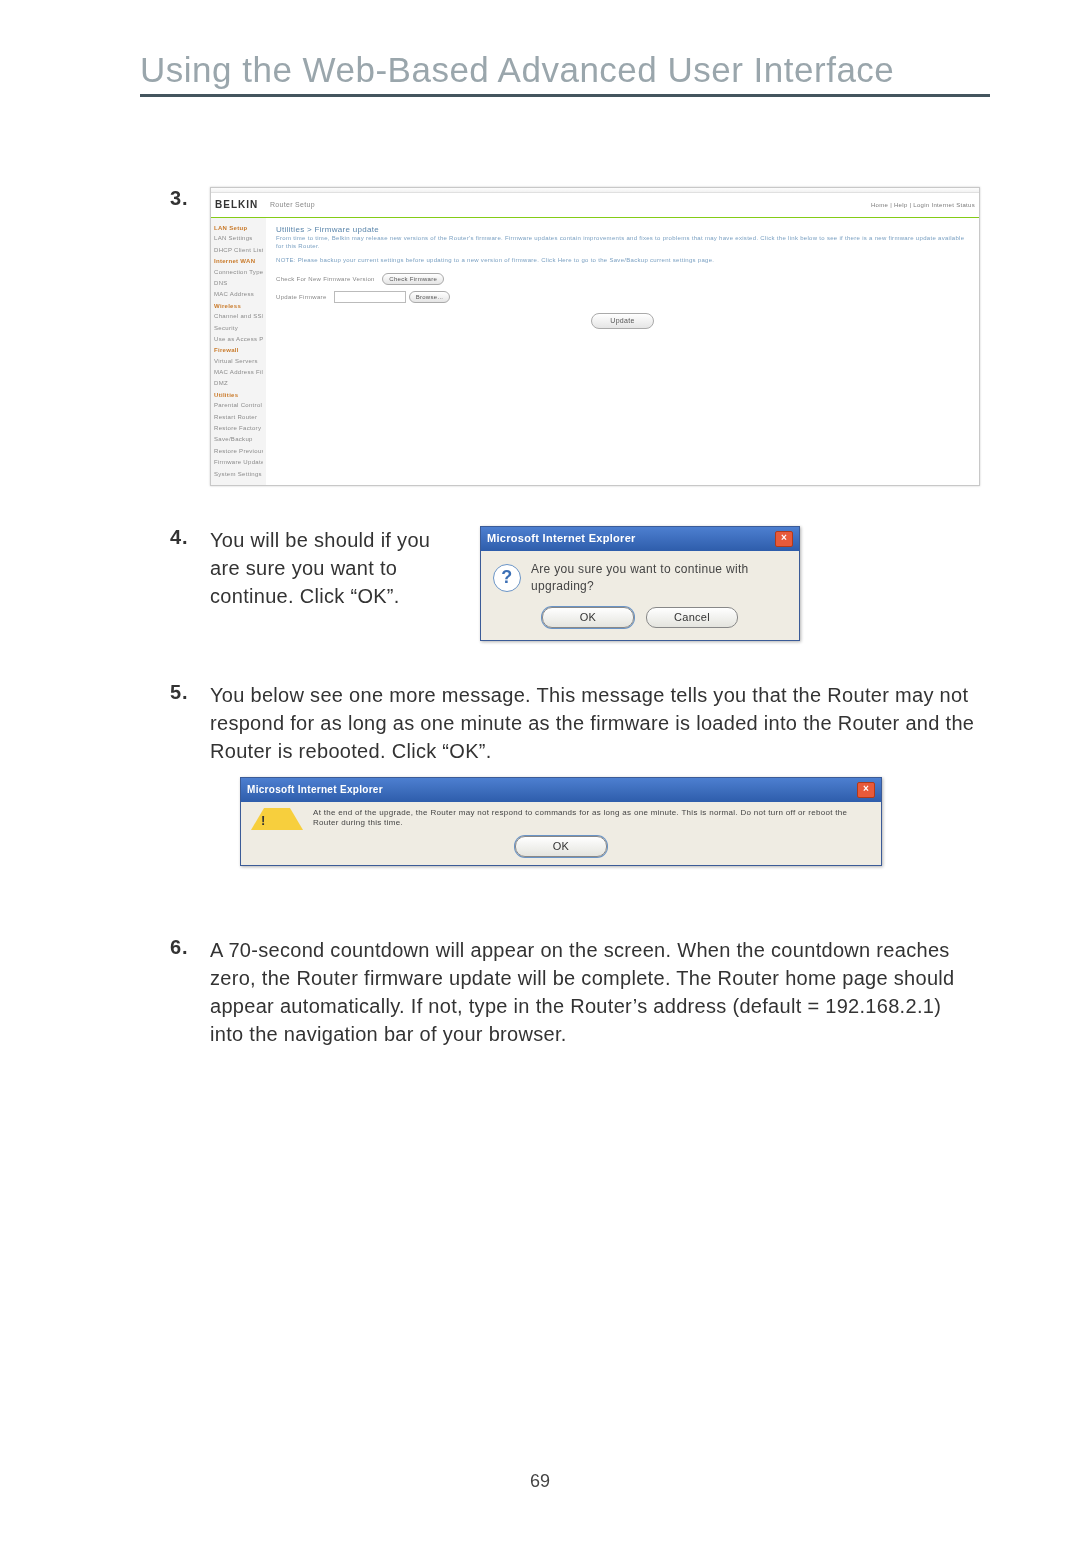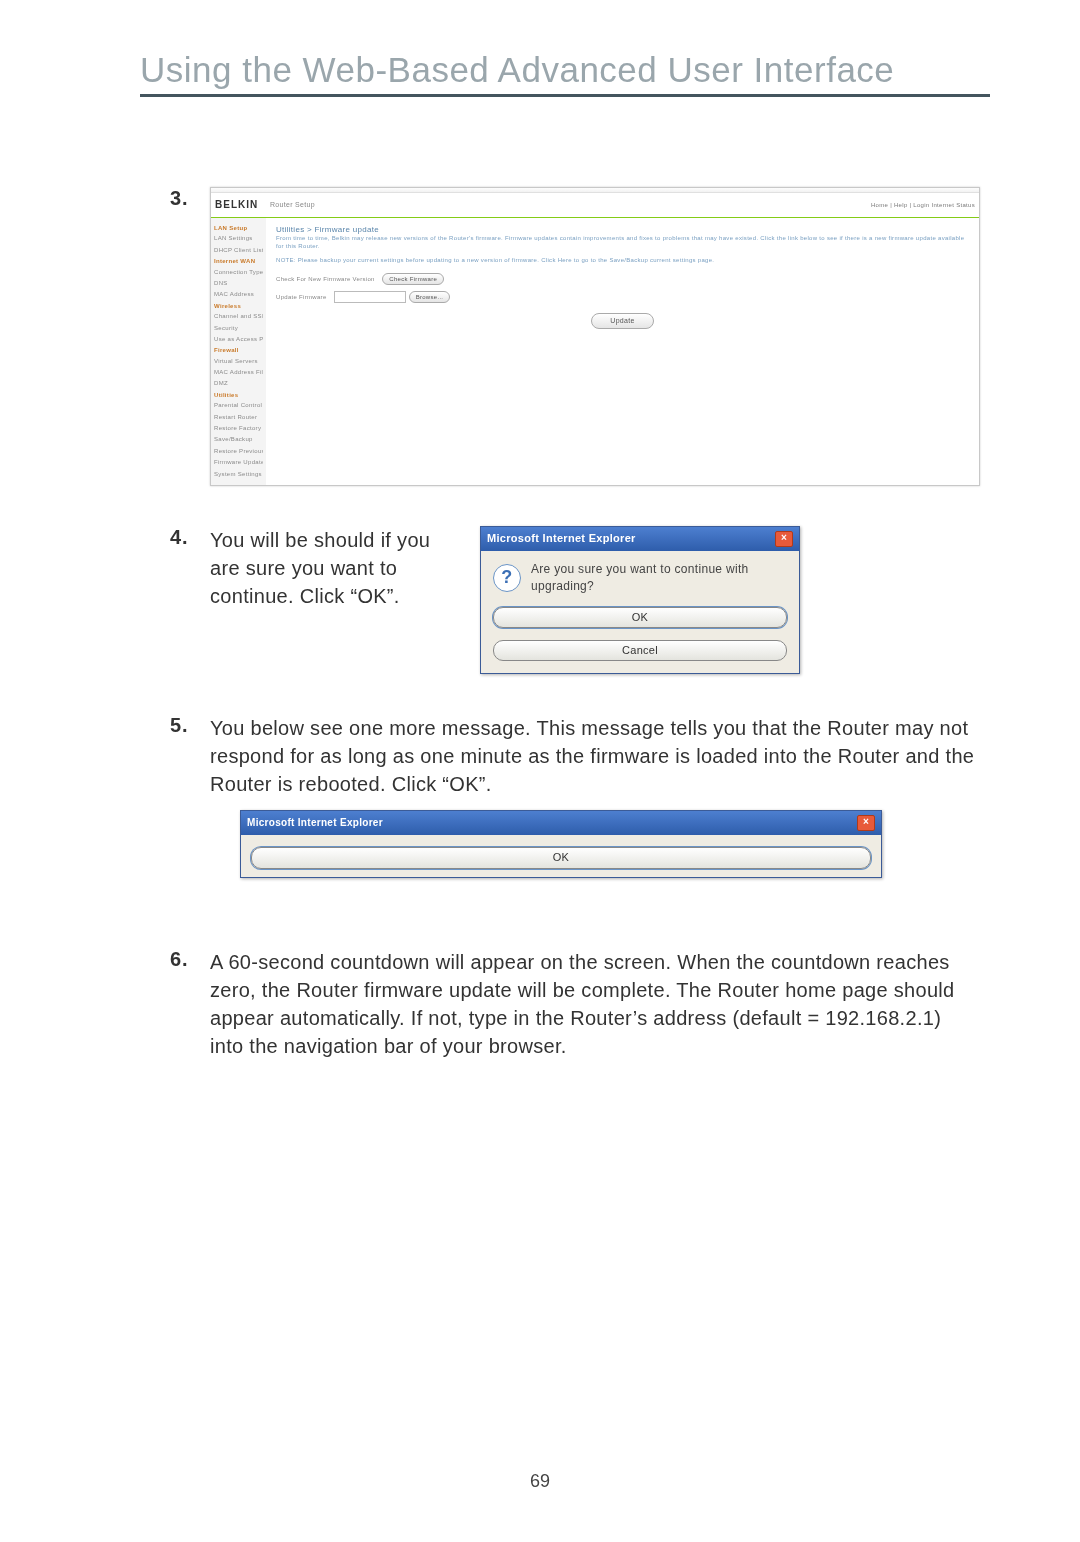--- a/index.html
+++ b/index.html
@@ -253,21 +253,20 @@
     color: #333;
   }
   .ie-msg {
     color: #444;
   }
   .ie-buttons {
     display: flex;
     justify-content: center;
     gap: 12px;
     margin-top: 12px;
-    flex-direction: column;
   }
   .ie-btn {
     border: 1px solid #888;
     border-radius: 10px;
     background: linear-gradient(#ffffff,#e4e4de);
     padding: 2px 20px;
     font-size: 11px;
     color: #333;
     min-width: 50px;
     text-align: center;
@@ -406,31 +405,35 @@
     <div class="step">
       <div class="step-num">5.</div>
       <div class="step-body">
         <div class="step-text-wide">You below see one more message. This message tells you that the Router may not respond for as long as one minute as the firmware is loaded into the Router and the Router is rebooted. Click “OK”.</div>
         <div class="ie-dialog dlg2">
           <div class="ie-titlebar">
             <span>Microsoft Internet Explorer</span>
             <span class="ie-close">×</span>
           </div>
           <div class="ie-body">
+            <div class="ie-msg-row">
+              <div class="ie-icon-warn"></div>
+              <div class="ie-msg">At the end of the upgrade, the Router may not respond to commands for as long as one minute. This is normal. Do not turn off or reboot the Router during this time.</div>
+            </div>
             <div class="ie-buttons">
               <div class="ie-btn ie-btn-primary">OK</div>
             </div>
           </div>
         </div>
       </div>
     </div>
 
     <div class="step">
       <div class="step-num">6.</div>
       <div class="step-body">
-        <div class="step-text-wide">A 60-second countdown will appear on the screen. When the countdown reaches zero, the Router firmware update will be complete. The Router home page should appear automatically. If not, type in the Router’s address (default = 192.168.2.1) into the navigation bar of your browser.</div>
+        <div class="step-text-wide">A 70-second countdown will appear on the screen. When the countdown reaches zero, the Router firmware update will be complete. The Router home page should appear automatically. If not, type in the Router’s address (default = 192.168.2.1) into the navigation bar of your browser.</div>
       </div>
     </div>
 
   </div>
 
   <div class="page-number">69</div>
 </div>
 
 </body></html>

